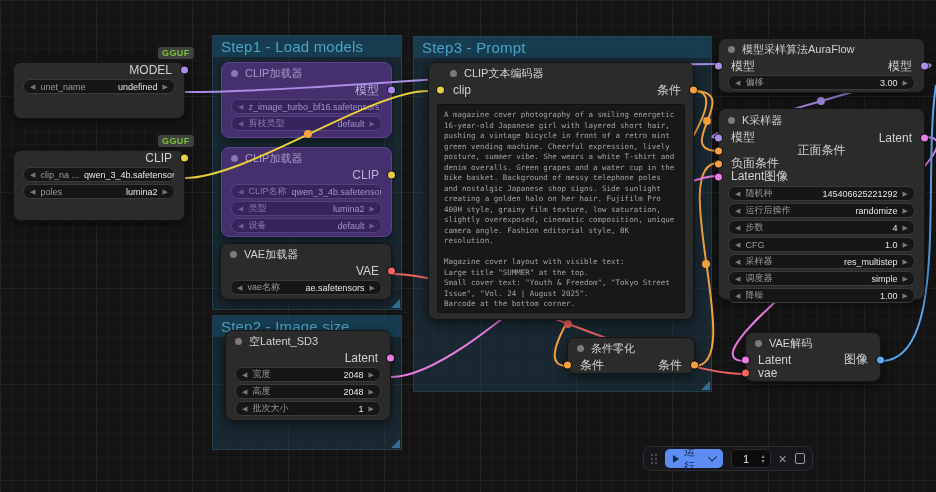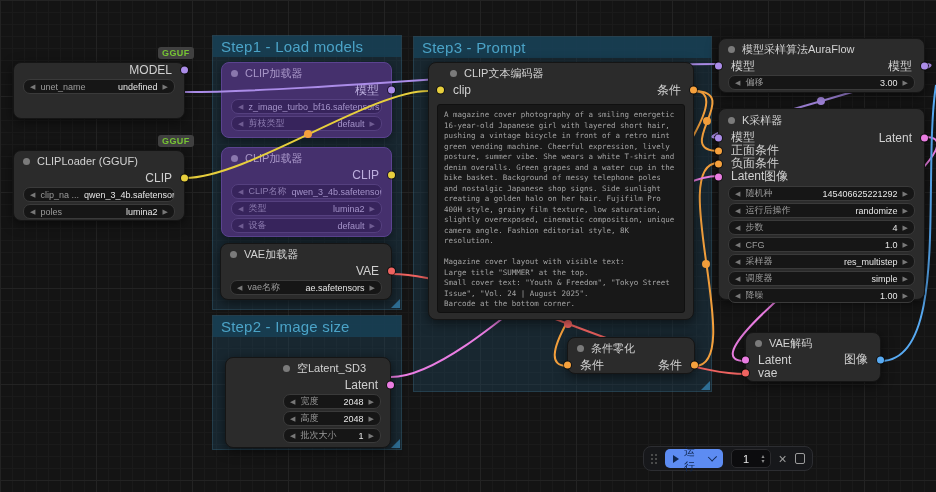--- a/index.html
+++ b/index.html
@@ -123,24 +123,20 @@
   </div>
   <div class="widget">
     <span class="wa l"></span>
     <span class="wl">unet_name</span>
     <span class="wv">undefined</span>
     <span class="wa r"></span>
   </div>
 </div>
 
 <div class="node" style="left:13px;top:150px;width:172px;height:71px;">
-  <div class="ntitle">
-      <span class="ndot"></span>
-      <span>CLIPLoader (GGUF)</span>
-    </div>
   <div class="prow outonly">
     <span>CLIP</span>
     <span class="port out" style="background-color: rgb(231, 207, 61);"></span>
   </div>
   <div class="widget">
     <span class="wa l"></span>
     <span class="wl">clip_na ...</span>
     <span class="wv">qwen_3_4b.safetensors</span>
 
   </div>
@@ -213,21 +209,21 @@
     <span class="port out" style="background-color: rgb(239, 99, 96);"></span>
   </div>
   <div class="widget">
     <span class="wa l"></span>
     <span class="wl">vae名称</span>
     <span class="wv">ae.safetensors</span>
     <span class="wa r"></span>
   </div>
 </div>
 
-<div class="node" style="left:225px;top:357px;width:166px;height:91px;padding-left:48px;">
+<div class="node" style="left:225px;top:330px;width:166px;height:91px;">
   <div class="ntitle">
       <span class="ndot"></span>
       <span>空Latent_SD3</span>
     </div>
   <div class="prow outonly">
     <span>Latent</span>
     <span class="port out" style="background-color: rgb(234, 125, 226);"></span>
   </div>
   <div class="widget">
     <span class="wa l"></span>
@@ -302,21 +298,21 @@
 
 <div class="node" style="left:718px;top:108px;width:207px;height:192px;">
   <div class="ntitle" style="height:22px;">
       <span class="ndot"></span>
       <span>K采样器</span>
     </div>
   <div class="prow" style="height:13px;justify-content:flex-start;">
     <span>模型</span>
     <span class="port in" style="background-color: rgb(171, 140, 232);"></span>
   </div>
-  <div class="prow" style="height:13px;justify-content:flex-start;">
+  <div class="prow" style="height:13px;justify-content:center;">
     <span>正面条件</span>
     <span class="port in" style="background-color: rgb(245, 161, 61);"></span>
   </div>
   <div class="prow" style="height:13px;justify-content:flex-start;">
     <span>负面条件</span>
     <span class="port in" style="background-color: rgb(245, 161, 61);"></span>
   </div>
   <div class="prow" style="height:13px;justify-content:flex-start;">
     <span>Latent图像</span>
     <span class="port in" style="background-color: rgb(234, 125, 226);"></span>

